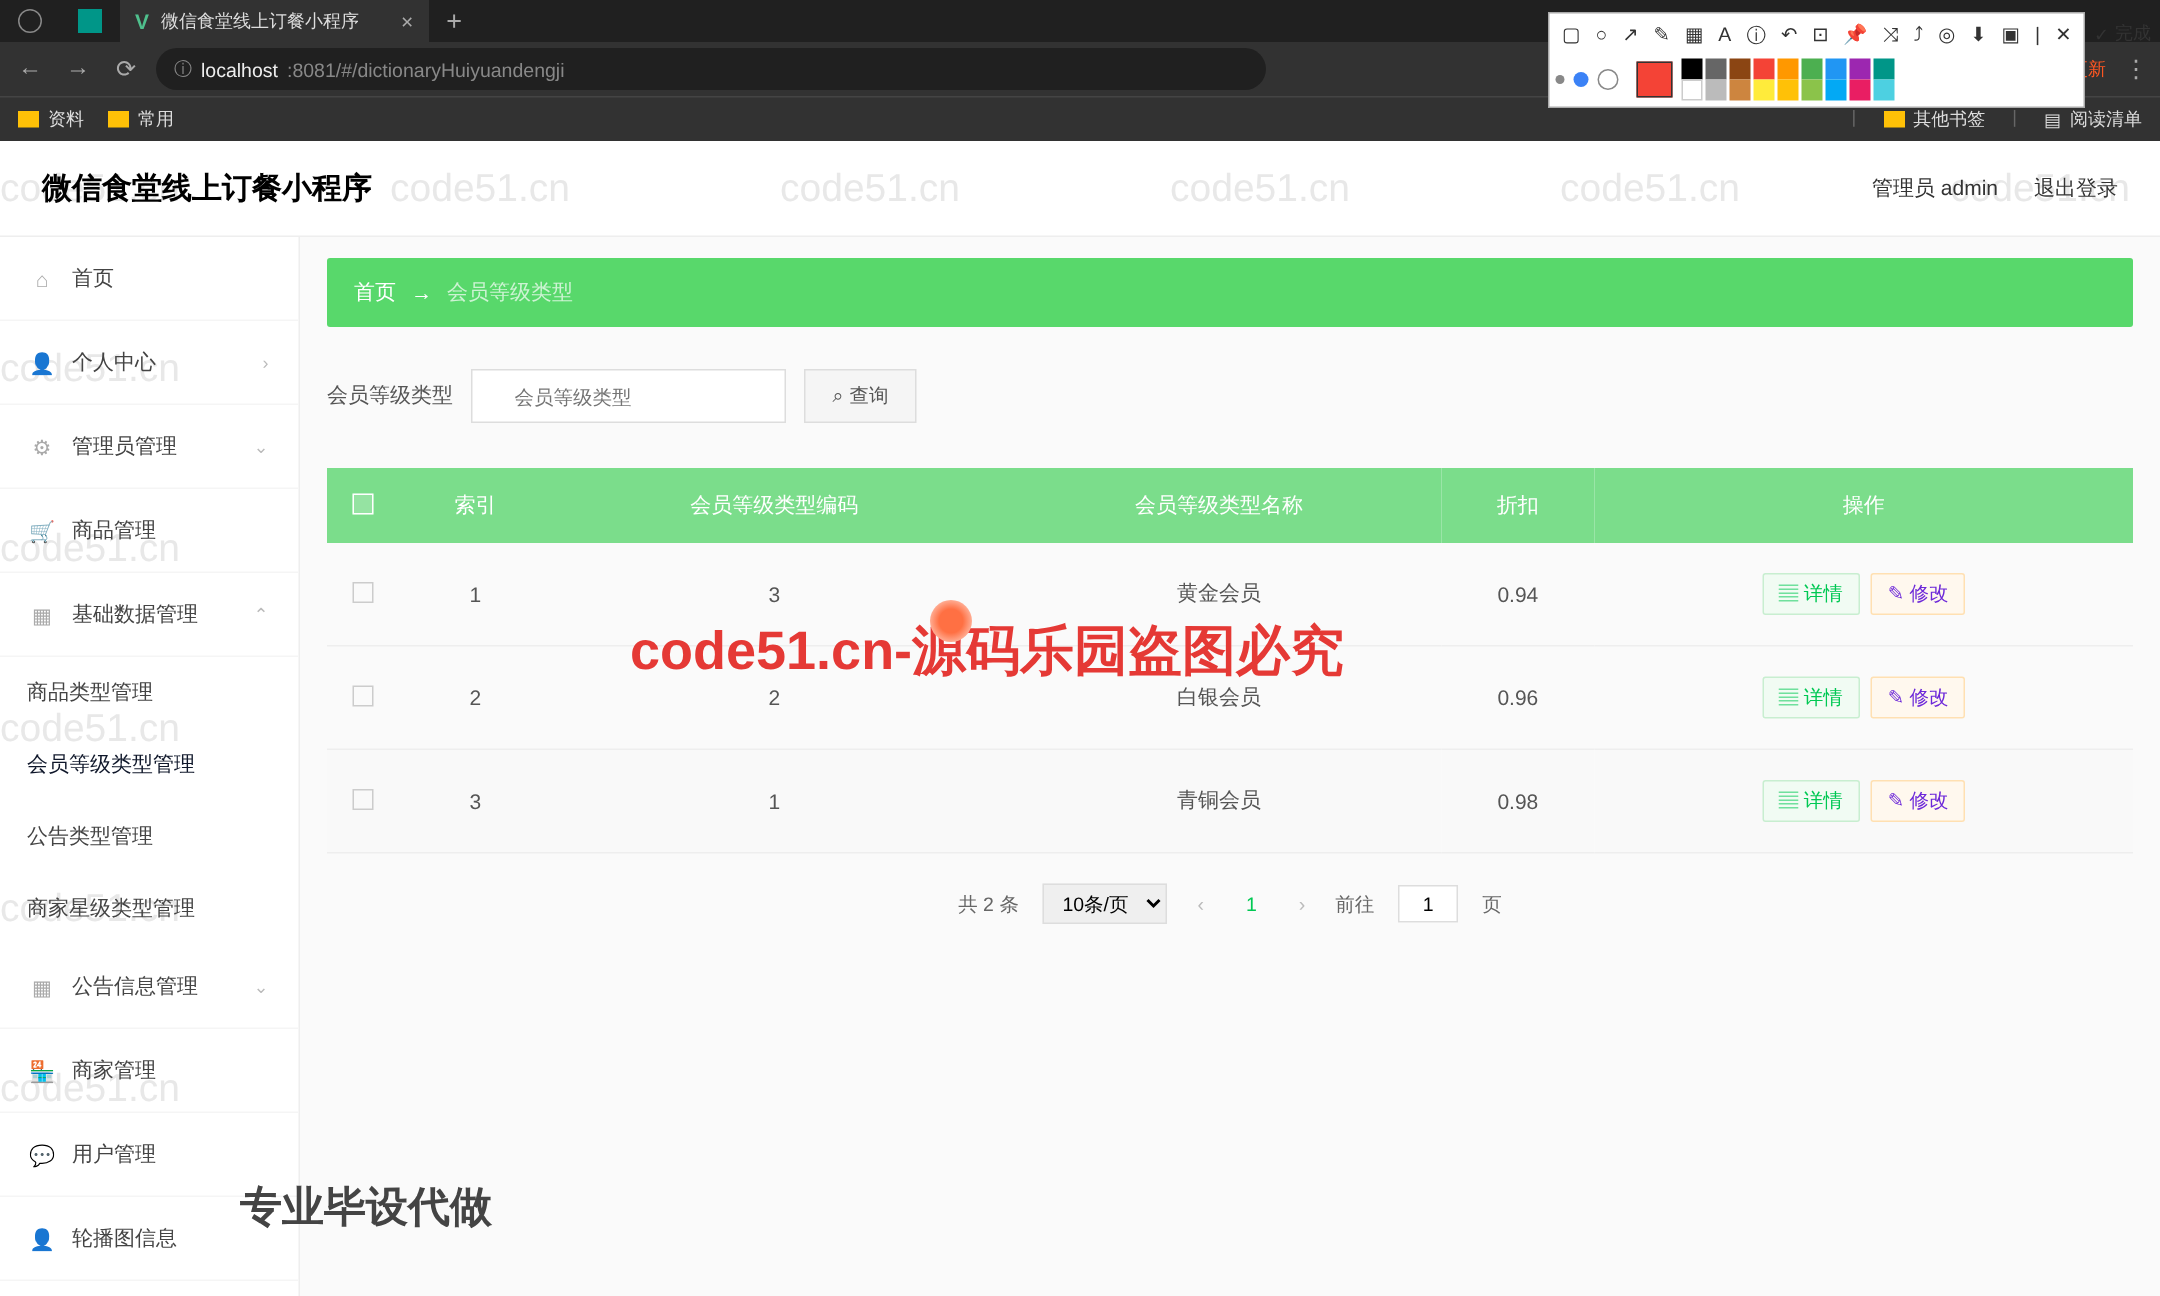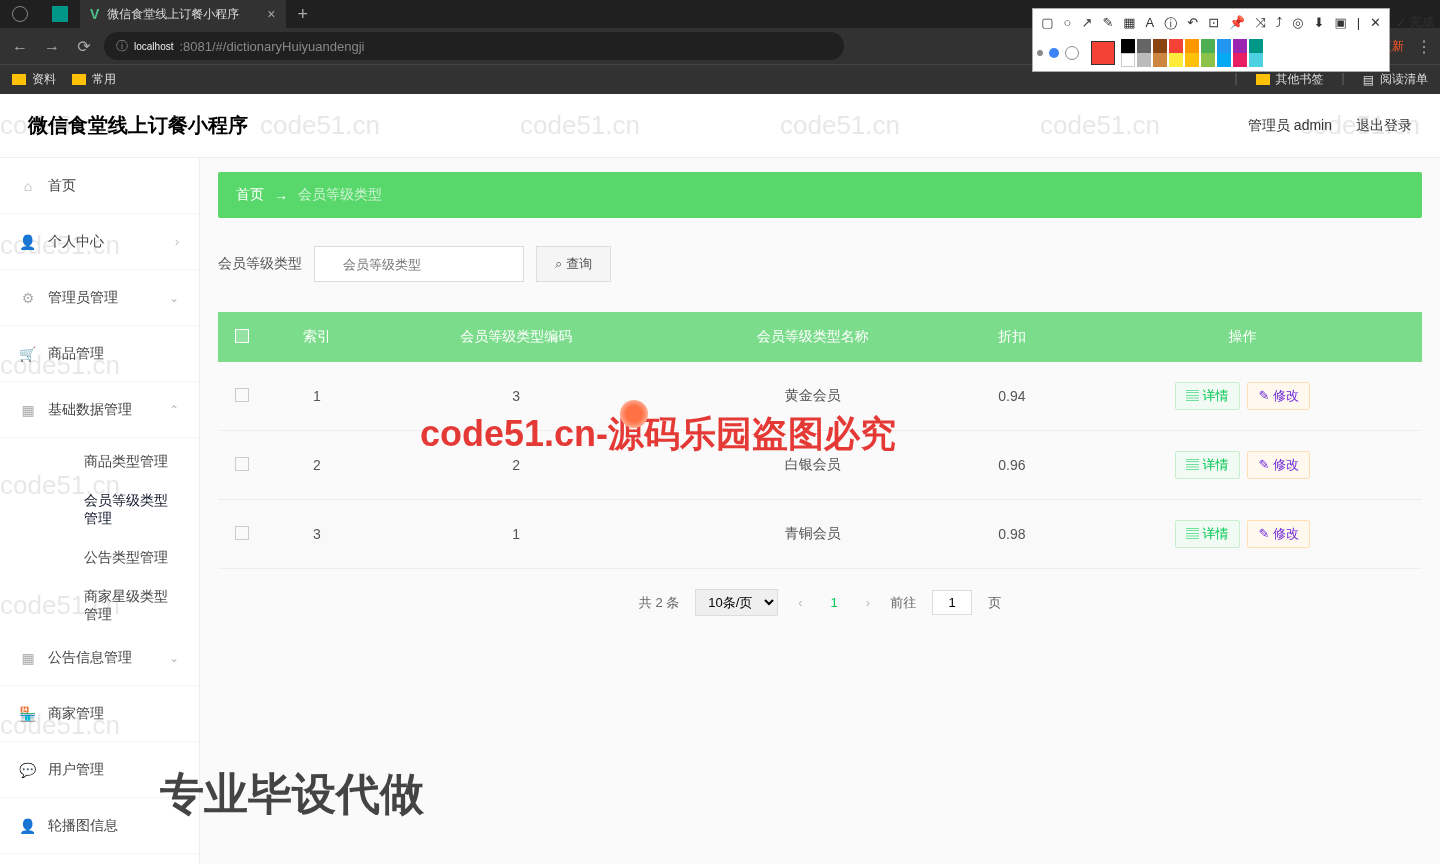--- a/index.html
+++ b/index.html
@@ -12,21 +12,21 @@
 .tab-icon-green { width: 16px; height: 16px; background: #009688; }
 .tab-active { height: 28px; background: #323232; display: flex; align-items: center; padding: 0 10px; gap: 8px; color: #ddd; font-size: 12px; }
 .tab-active .v-logo { color: #4fc08d; font-weight: bold; font-size: 14px; }
 .tab-close { color: #aaa; font-size: 14px; margin-left: 20px; cursor: pointer; }
 .new-tab { color: #aaa; font-size: 18px; margin-left: 12px; cursor: pointer; }
 
 .browser-toolbar { height: 36px; background: #323232; display: flex; align-items: center; padding: 0 8px; gap: 8px; }
 .nav-btn { color: #aaa; font-size: 16px; width: 24px; text-align: center; cursor: pointer; }
 .url-bar { flex: 0 0 740px; height: 28px; background: #202020; border-radius: 14px; display: flex; align-items: center; padding: 0 12px; gap: 6px; }
 .url-icon { color: #888; font-size: 12px; }
-.url-host { color: #eee; font-size: 10px; }
+.url-host { color: #eee; font-size: 13px; }
 .url-path { color: #888; font-size: 13px; }
 .toolbar-right { margin-left: auto; display: flex; align-items: center; gap: 12px; }
 .incognito { color: #eee; font-size: 12px; display: flex; align-items: center; gap: 4px; }
 .incognito-icon { width: 20px; height: 20px; background: #555; border-radius: 50%; }
 .update-btn { color: #ff5722; font-size: 12px; }
 
 .bookmark-bar { height: 30px; background: #323232; display: flex; align-items: center; padding: 0 12px; gap: 16px; color: #ddd; font-size: 12px; border-top: 1px solid #444; }
 .bookmark-item { display: flex; align-items: center; gap: 6px; cursor: pointer; }
 .folder-icon { width: 14px; height: 11px; background: #ffc107; }
 .bookmark-right { margin-left: auto; display: flex; gap: 18px; }
@@ -42,21 +42,21 @@
 
 
 .app-header { height: 64px; display: flex; align-items: center; padding: 0 28px; border-bottom: 1px solid #eee; }
 .app-title { font-size: 20px; font-weight: bold; }
 .header-right { margin-left: auto; display: flex; gap: 24px; font-size: 14px; color: #333; }
 
 
 .app-body { display: flex; height: calc(864px - 28px - 36px - 30px - 64px); }
 .sidebar { width: 200px; border-right: 1px solid #eee; overflow-y: auto; }
 .side-item { height: 56px; display: flex; align-items: center; padding: 0 20px; gap: 12px; font-size: 14px; color: #444; cursor: pointer; border-bottom: 1px solid #f5f5f5; }
-.side-item.sub { padding-left: 48px; height: 48px; border-bottom: none; margin-left: 36px; }
+.side-item.sub { padding-left: 18px; height: 48px; border-bottom: none; }
 .side-item.sub.active { color: #0f172a; }
 .side-icon { width: 16px; height: 16px; color: #aaa; display: inline-flex; align-items:center; justify-content:center; font-size: 14px; }
 .chevron { margin-left: auto; color: #bbb; font-size: 12px; }
 
 .main { flex: 1; padding: 14px 18px; background: #fafafa; position: relative; overflow: hidden; }
 .breadcrumb { background: #58d86b; color: #fff; padding: 14px 18px; border-radius: 2px; font-size: 14px; display: flex; align-items: center; gap: 10px; }
 .breadcrumb .home { color: #fff; font-weight: 500; }
 .breadcrumb .arrow { color: #fff; }
 .breadcrumb .current { color: rgba(255,255,255,0.7); }
 
@@ -80,21 +80,21 @@
 
 .pager { display: flex; align-items: center; justify-content: center; gap: 16px; margin-top: 20px; font-size: 13px; color: #666; }
 .pager select, .pager input { border: 1px solid #ddd; padding: 4px 8px; font-size: 13px; }
 .pager .page-num { color: #00c853; font-weight: 500; padding: 0 8px; }
 .pager .page-nav { color: #bbb; cursor: pointer; padding: 0 4px; }
 
 
 .watermark { position: absolute; color: #e8e8e8; font-size: 26px; font-weight: 300; z-index: -1; pointer-events: none; white-space: nowrap; }
 .overlay-text { position: absolute; top: 410px; left: 420px; font-size: 36px; color: #e53935; font-weight: bold; z-index: 50; pointer-events: none; }
 .overlay-cursor { position: absolute; top: 400px; left: 620px; width: 28px; height: 28px; border-radius: 50%; background: radial-gradient(circle, #ff7043 40%, #ffab91 70%, transparent 100%); z-index: 51; }
-.footer-text { position: absolute; bottom: 40px; left: 160px; font-size: 44px; font-weight: bold; color: #444; z-index: 40; }
+.footer-text { position: absolute; bottom: 40px; left: 160px; font-size: 28px; font-weight: bold; color: #444; z-index: 40; }
 </style>
 </head>
 <body>
 
 <div class="browser-tabs">
   <div class="tab-inactive">
       <span class="tab-icon-circle"></span>
     </div>
   <div class="tab-inactive">
       <span class="tab-icon-green"></span>

